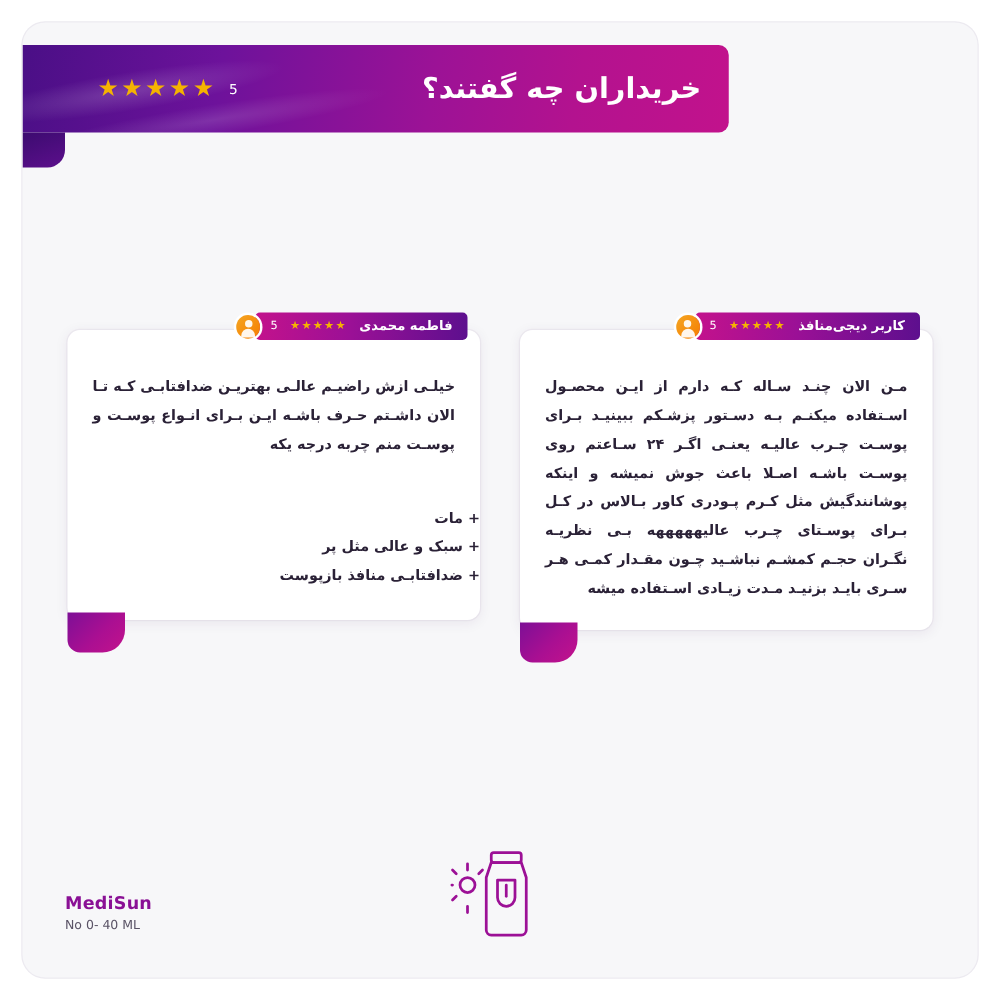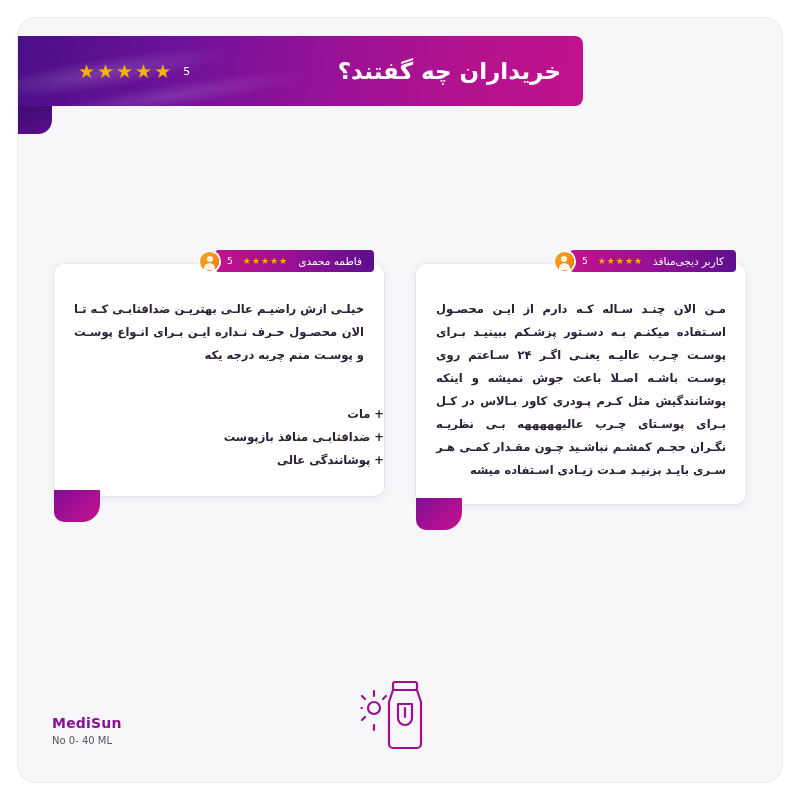--- a/index.html
+++ b/index.html
@@ -148,21 +148,21 @@
     background: linear-gradient(90deg, #c3128c 0%, #9b1096 45%, #5d0f8e 100%);
     border-radius: 4px;
     display: flex;
     align-items: center;
     gap: 10px;
     direction: rtl;
   }
   .name-pill .pname {
     color: #ffffff;
     font-size: 10.5px;
-    font-weight: normal;
+    font-weight: bold;
     white-space: nowrap;
   }
   .name-pill .pstars {
     color: #f5b301;
     font-size: 9px;
     letter-spacing: 1px;
     direction: ltr;
   }
   .name-pill .pscore {
     color: #ffffff;
@@ -342,25 +342,25 @@
 
       <div class="card left">
         <div class="card-header">
           <div class="avatar"></div>
           <div class="name-pill">
             <span class="pname">فاطمه محمدی</span>
             <span class="pstars">★★★★★</span>
             <span class="pscore">5</span>
           </div>
         </div>
-        <div class="card-body">خیلـی ازش راضیـم عالـی بهتریـن ضدافتابـی کـه تـا الان محصـول حـرف نـداره ایـن بـرای انـواع پوسـت و پوسـت منم چربه درجه یکه</div>
+        <div class="card-body">خیلـی ازش راضیـم عالـی بهتریـن ضدافتابـی کـه تـا الان داشـتم حـرف باشـه ایـن بـرای انـواع پوسـت و پوسـت منم چربه درجه یکه</div>
         <div class="bullets">
           <div>+ مات</div>
+          <div>+ سبک و عالی مثل پر</div>
           <div>+ ضدافتابـی منافذ بازپوست</div>
-          <div>+ پوشانندگی عالی</div>
         </div>
         <div class="card-corner"></div>
       </div>
 
     </div>
 
     <div class="footer">
       <div class="brand">
         <div class="bname">MediSun</div>
         <div class="bsub">No 0- 40 ML</div>

